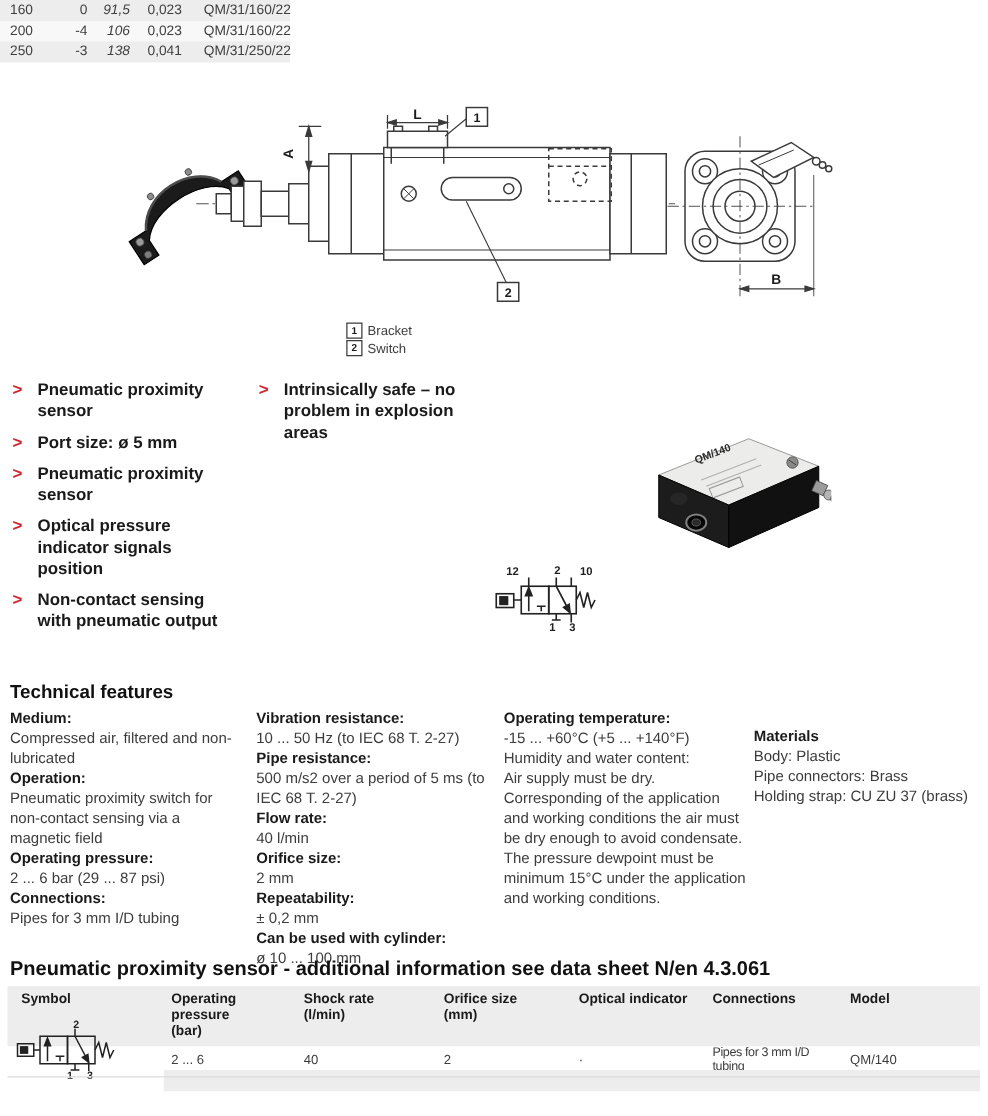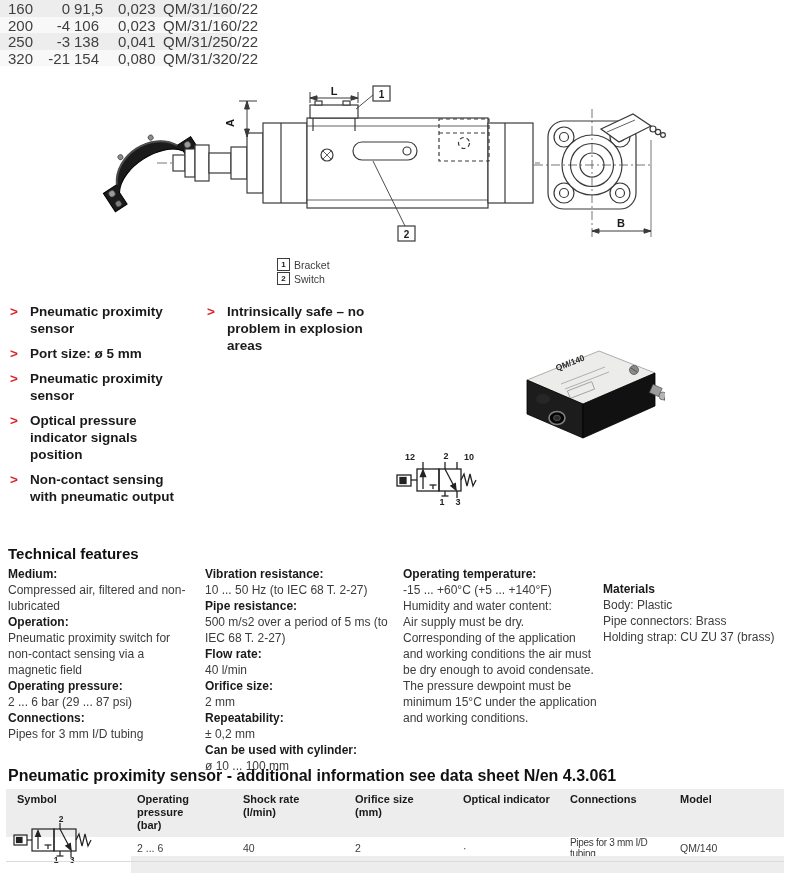--- a/index.html
+++ b/index.html
@@ -1,27 +1,27 @@
 <!DOCTYPE html>
 <html><head>
 <meta charset="utf-8">
 <style>
   html,body{margin:0;padding:0;background:#fff;}
   body{font-family:"Liberation Sans",sans-serif;color:#1a1a1a;}
   #page{position:relative;width:790px;height:893px;background:#fff;overflow:hidden;}
   .abs{position:absolute;}
 
   
-  #top-table{left:0;top:0;width:232px;font-size:15px;color:#3f3f3f;}
+  #top-table{left:0;top:0;width:232px;font-size:11px;color:#3f3f3f;}
   .tt-row{display:grid;grid-template-columns:48px 26px 32px 52px 74px;height:16.5px;align-items:center;}
   .tt-row:nth-child(odd){background:#ededed;}
   .tt-row:nth-child(even){background:#f8f8f8;}
   .tt-row .c1{padding-left:8px;}
   .tt-row .c2{text-align:right;padding-right:4px;}
-  .tt-row .c3{padding-right:2px;}
+  .tt-row .c3{text-align:right;padding-right:2px;font-style:italic;}
   .tt-row .c4{padding-left:12px;}
   .tt-row .c5{padding-left:5px;}
 
   
   #legend{left:277px;top:258px;}
   .legend-row{display:flex;align-items:center;gap:4px;font-size:10.5px;color:#3c3c3c;margin-bottom:1px;}
   .legend-box{width:11px;height:11px;border:1px solid #3c3c3c;font-size:8px;font-weight:bold;display:flex;align-items:center;justify-content:center;color:#1a1a1a;background:#fff;}
 
   
   .bullets{position:absolute;top:303px;}
@@ -74,27 +74,20 @@
       <div class="c3">106</div>
       <div class="c4">0,023</div>
       <div class="c5">QM/31/160/22</div>
     </div>
     <div class="tt-row">
       <div class="c1">250</div>
       <div class="c2">-3</div>
       <div class="c3">138</div>
       <div class="c4">0,041</div>
       <div class="c5">QM/31/250/22</div>
-    </div>
-    <div class="tt-row">
-      <div class="c1">320</div>
-      <div class="c2">-21</div>
-      <div class="c3">154</div>
-      <div class="c4">0,080</div>
-      <div class="c5">QM/31/320/22</div>
     </div>
   </div>
 
   <svg class="abs" style="left:85px;top:85px;" width="610" height="178" viewBox="0 0 610 178">
 
     <g transform="translate(62,80) rotate(-33)">
       <path d="M-52,22 L-52,0 L-36,0 C-22,-26 22,-26 36,0 L52,0 L52,22 L38,22 L38,8 C24,-12 -24,-12 -38,8 L-38,22 Z" fill="#1b1b1b" stroke="#000" stroke-width="1"></path>
       <path d="M-36,0 C-22,-26 22,-26 36,0" fill="none" stroke="#4d4d4d" stroke-width="2"></path>
       <circle cx="-45" cy="5" r="3.2" fill="#9a9a9a" stroke="#444" stroke-width="0.6"></circle>
       <circle cx="45" cy="5" r="3.2" fill="#9a9a9a" stroke="#444" stroke-width="0.6"></circle>

